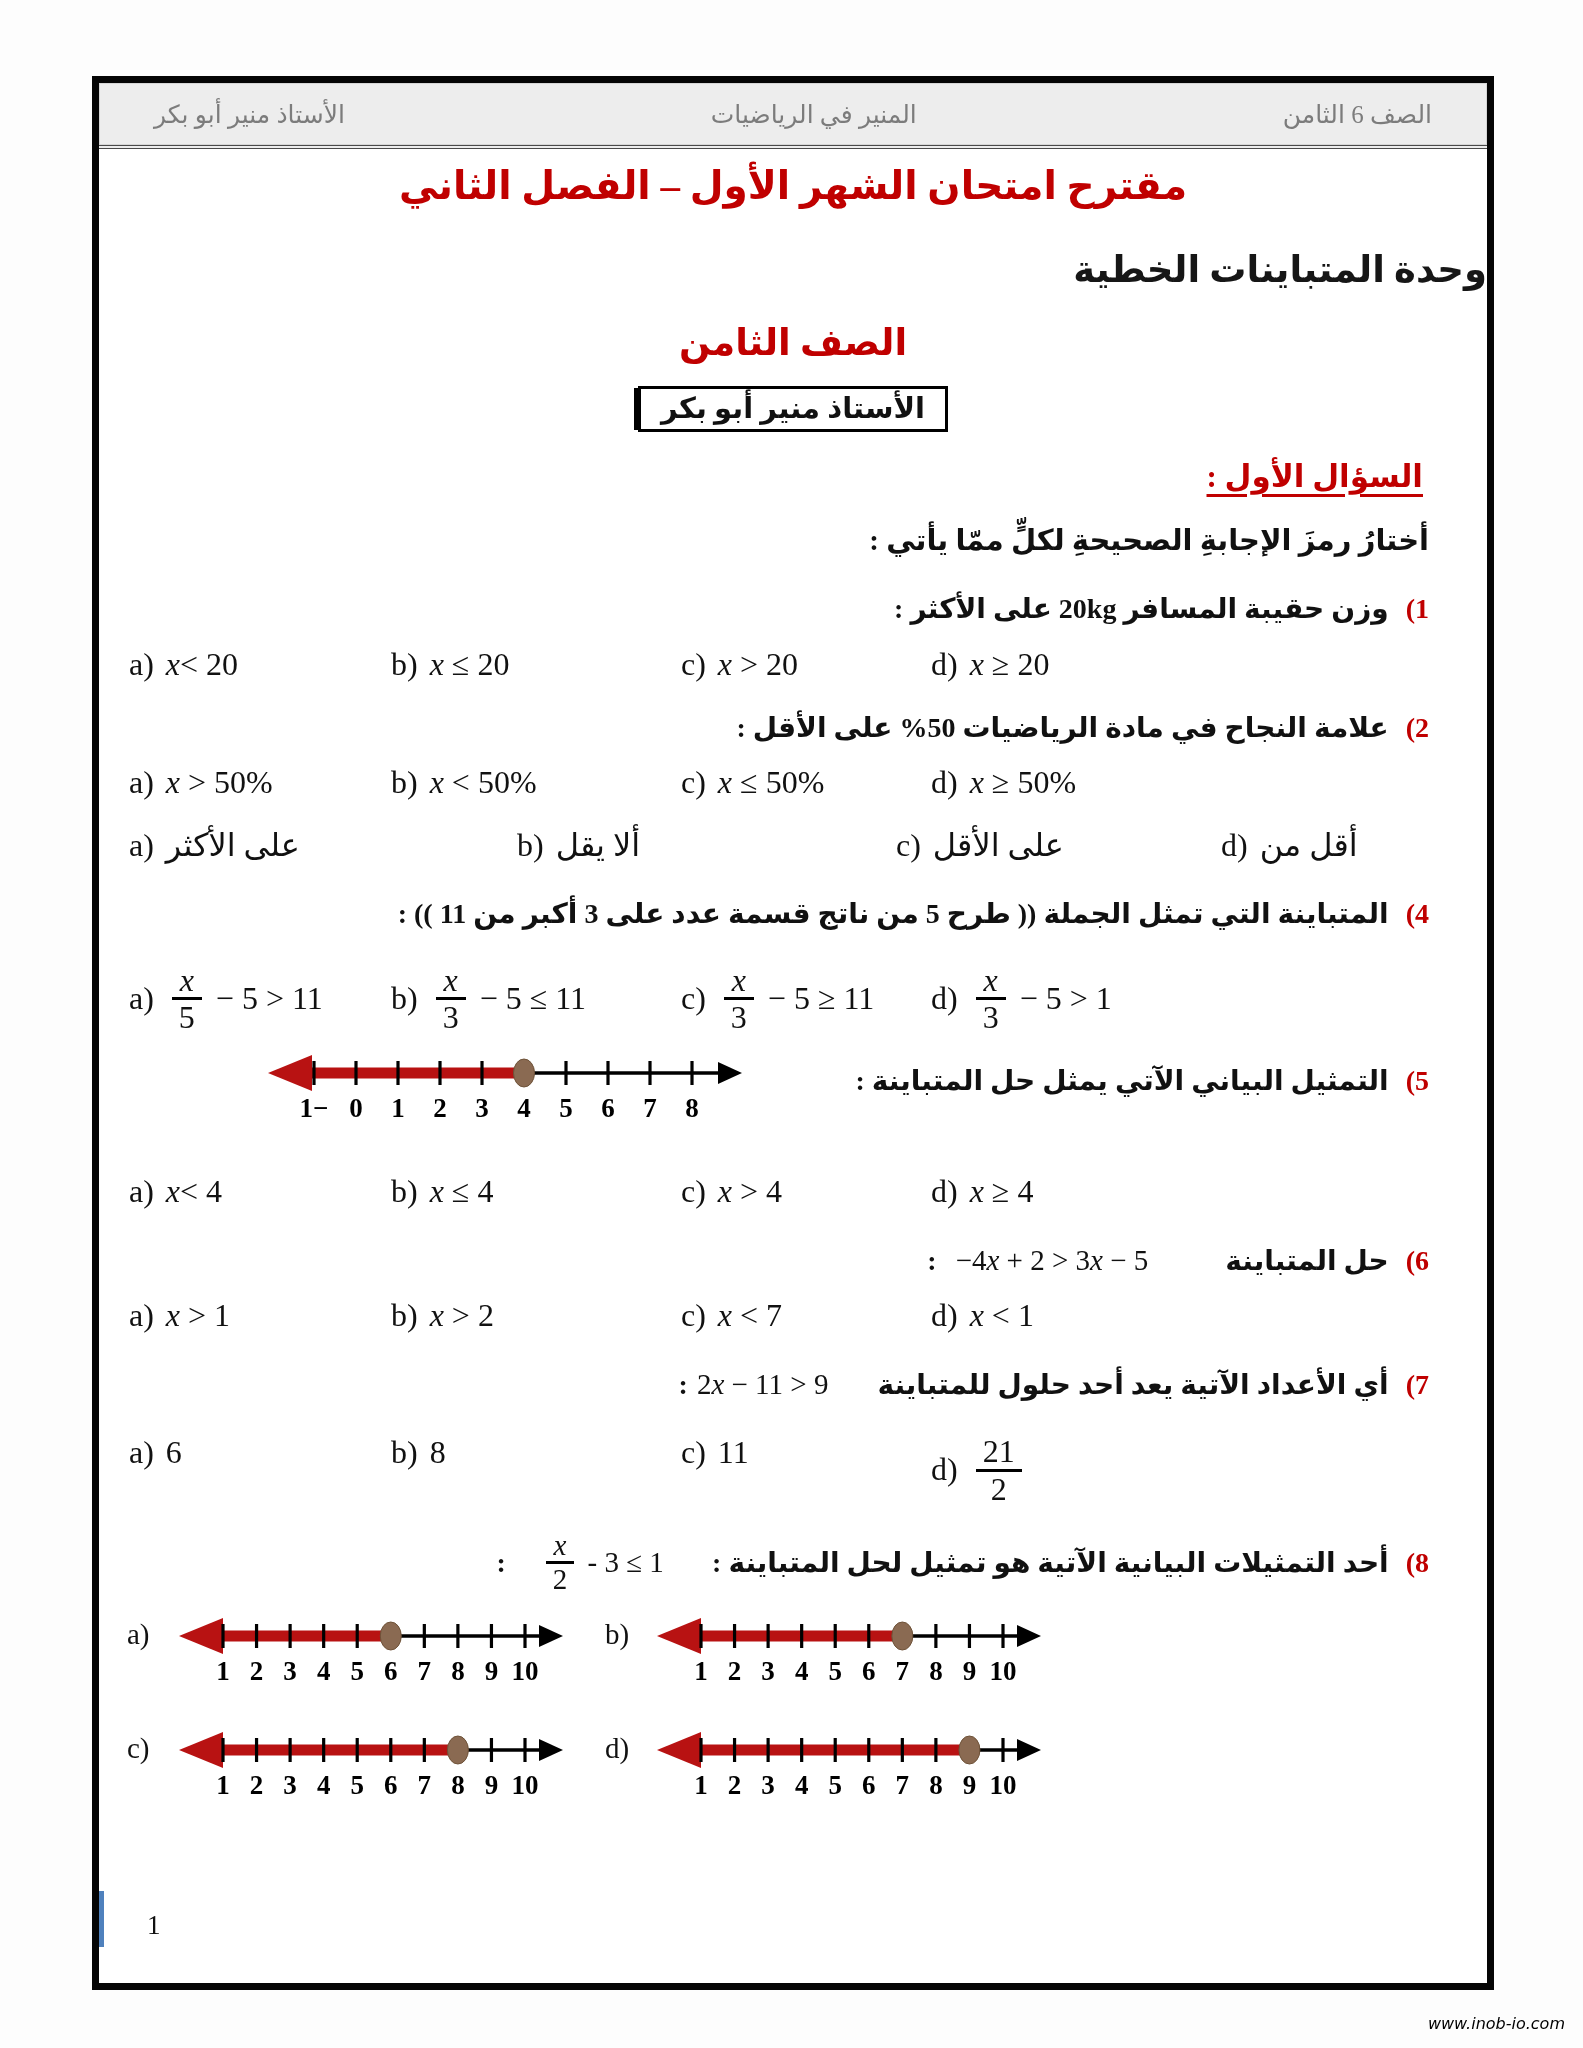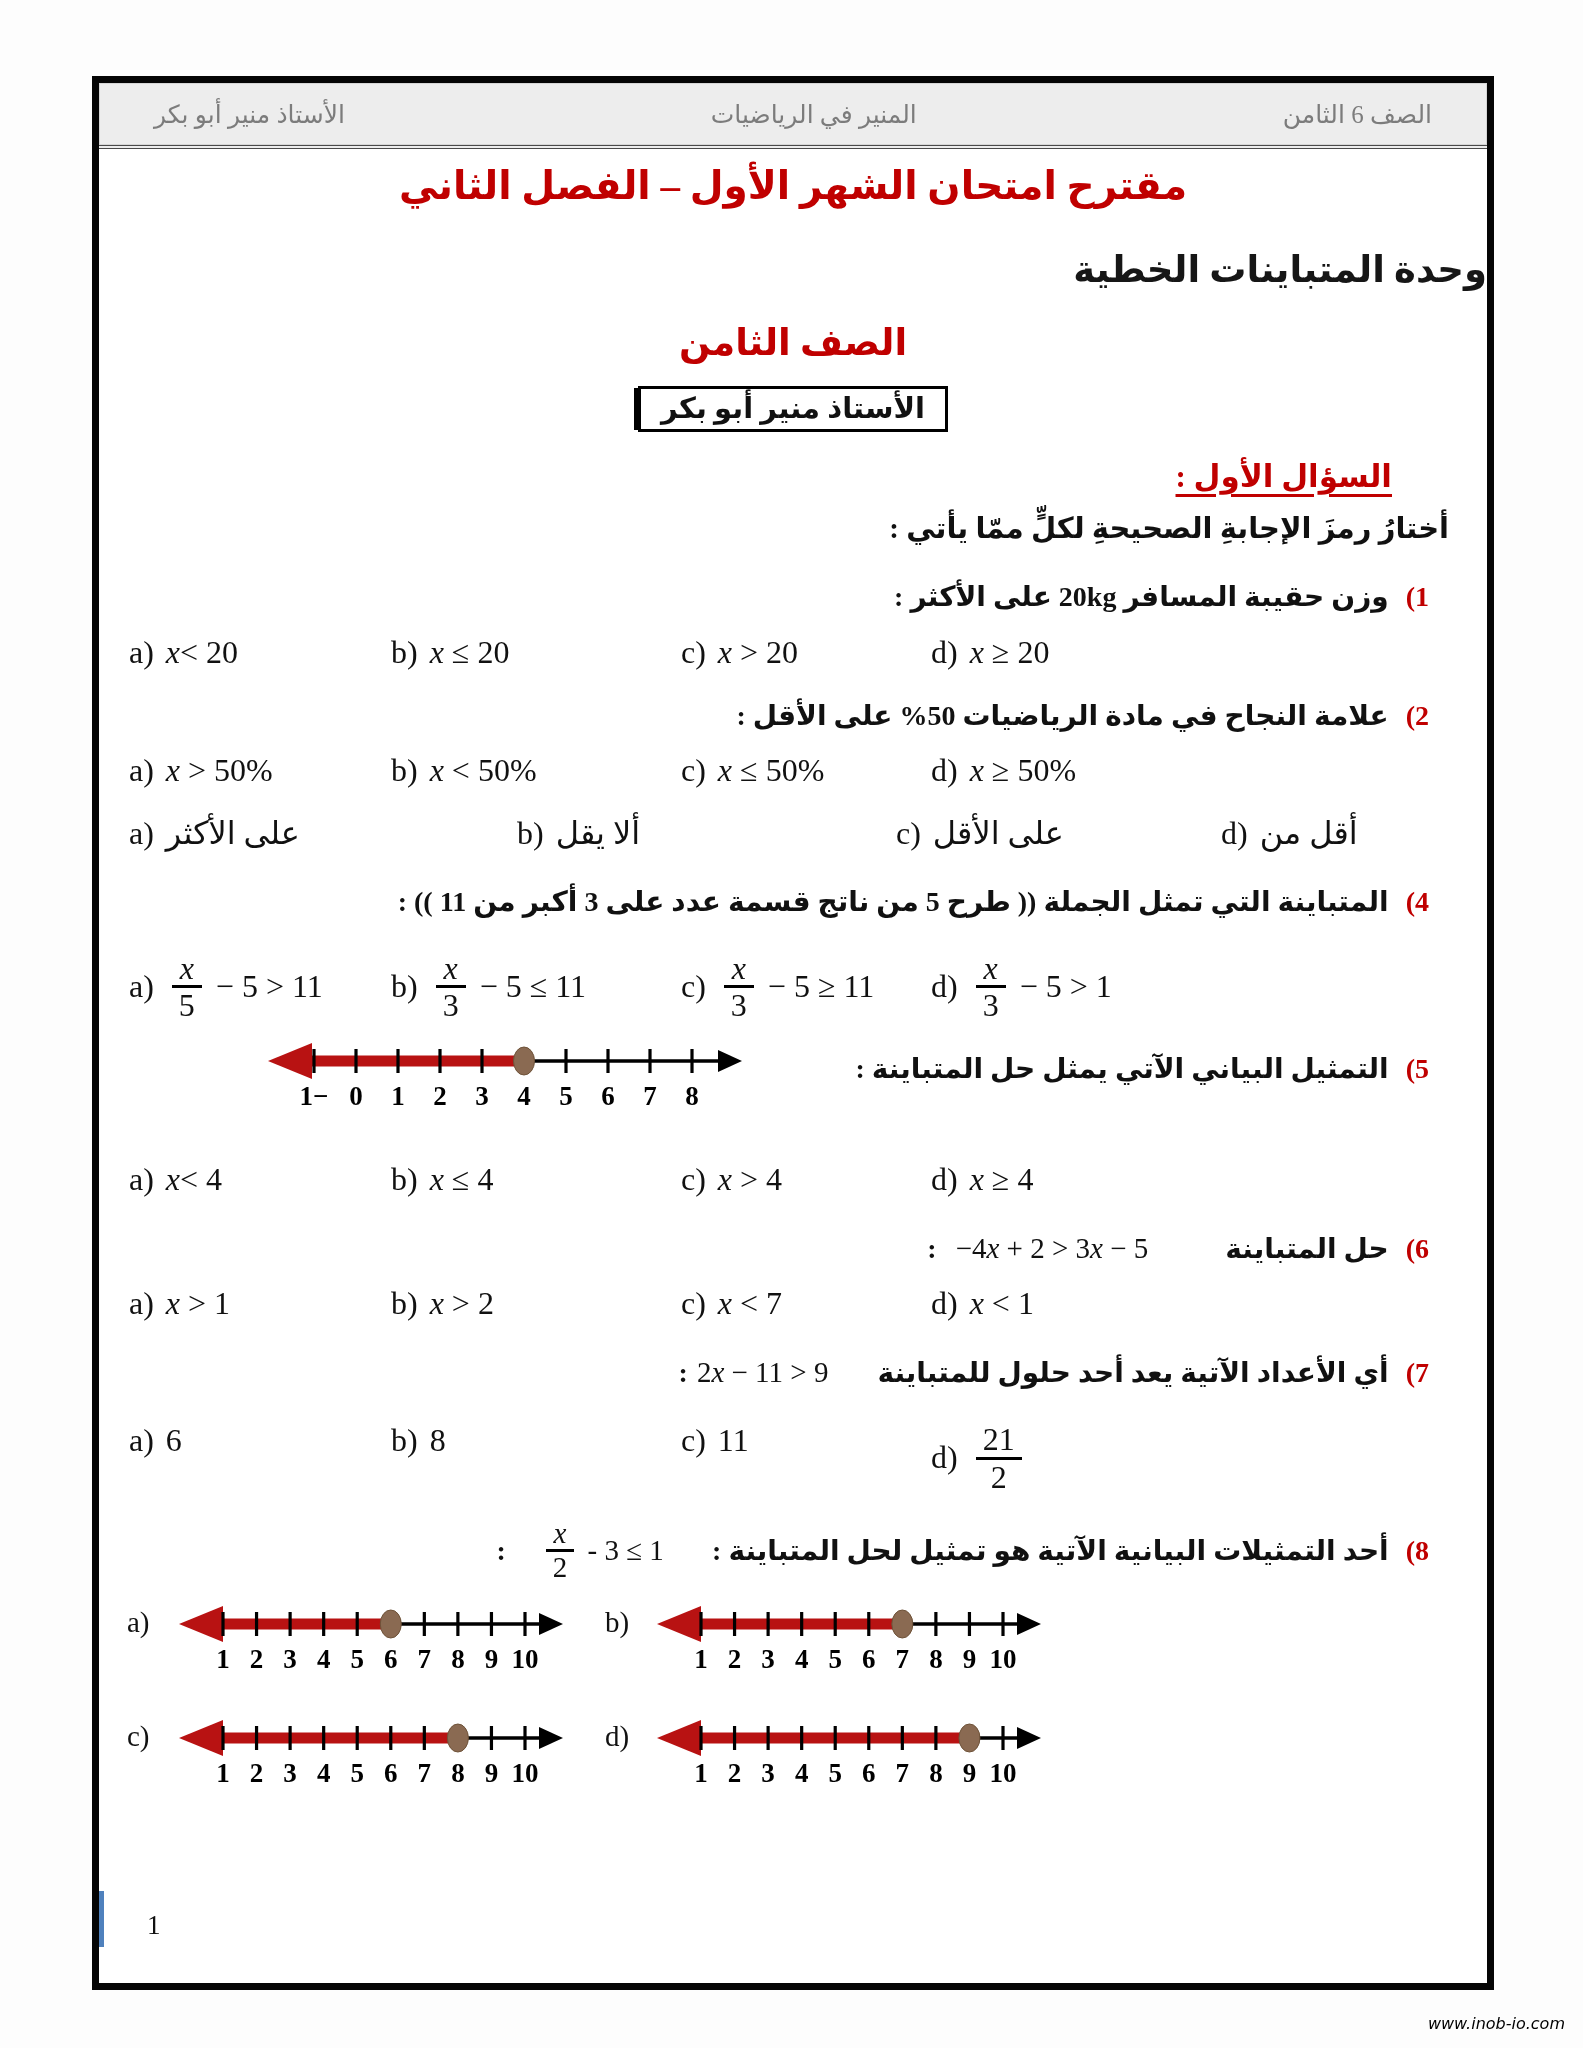--- a/index.html
+++ b/index.html
@@ -21,26 +21,26 @@
   
   .t1{margin-top:14px;text-align:center;font-size:39px;font-weight:bold;color:#c00000;}
   .t2{margin-top:40px;text-align:right;font-size:37px;font-weight:bold;color:#161616;}
   .t3{margin-top:30px;text-align:center;font-size:37px;font-weight:bold;color:#c00000;}
   .boxwrap{margin-top:22px;text-align:center;}
   .teacherbox{
     display:inline-block;border:3px solid #000;padding:2px 20px 4px;
     font-size:29px;font-weight:bold;box-shadow:-6px 0 0 -2px #000;
   }
   .sec{
-    margin-top:26px;text-align:right;padding-right:95px;color:#c00000;
+    margin-top:26px;text-align:right;padding-right:64px;color:#c00000;
     font-size:31px;font-weight:bold;direction:rtl;
   }
   .sec span{text-decoration:underline;text-decoration-thickness:3px;text-underline-offset:7px;}
   .intro{
-    margin-top:16px;text-align:right;padding-right:38px;font-size:29px;
+    margin-top:28px;text-align:right;padding-right:58px;font-size:29px;
     font-weight:bold;direction:rtl;
   }
   
   .q-row{
     direction:rtl;text-align:right;padding-right:58px;font-size:28px;
     font-weight:bold;margin-top:16px;position:relative;line-height:1.45;
   }
   .qnum{color:#c00000;font-weight:bold;margin-left:10px;}
   .qcolon{font-weight:bold;}
   .formula{font-weight:normal;font-size:29px;unicode-bidi:isolate;}

